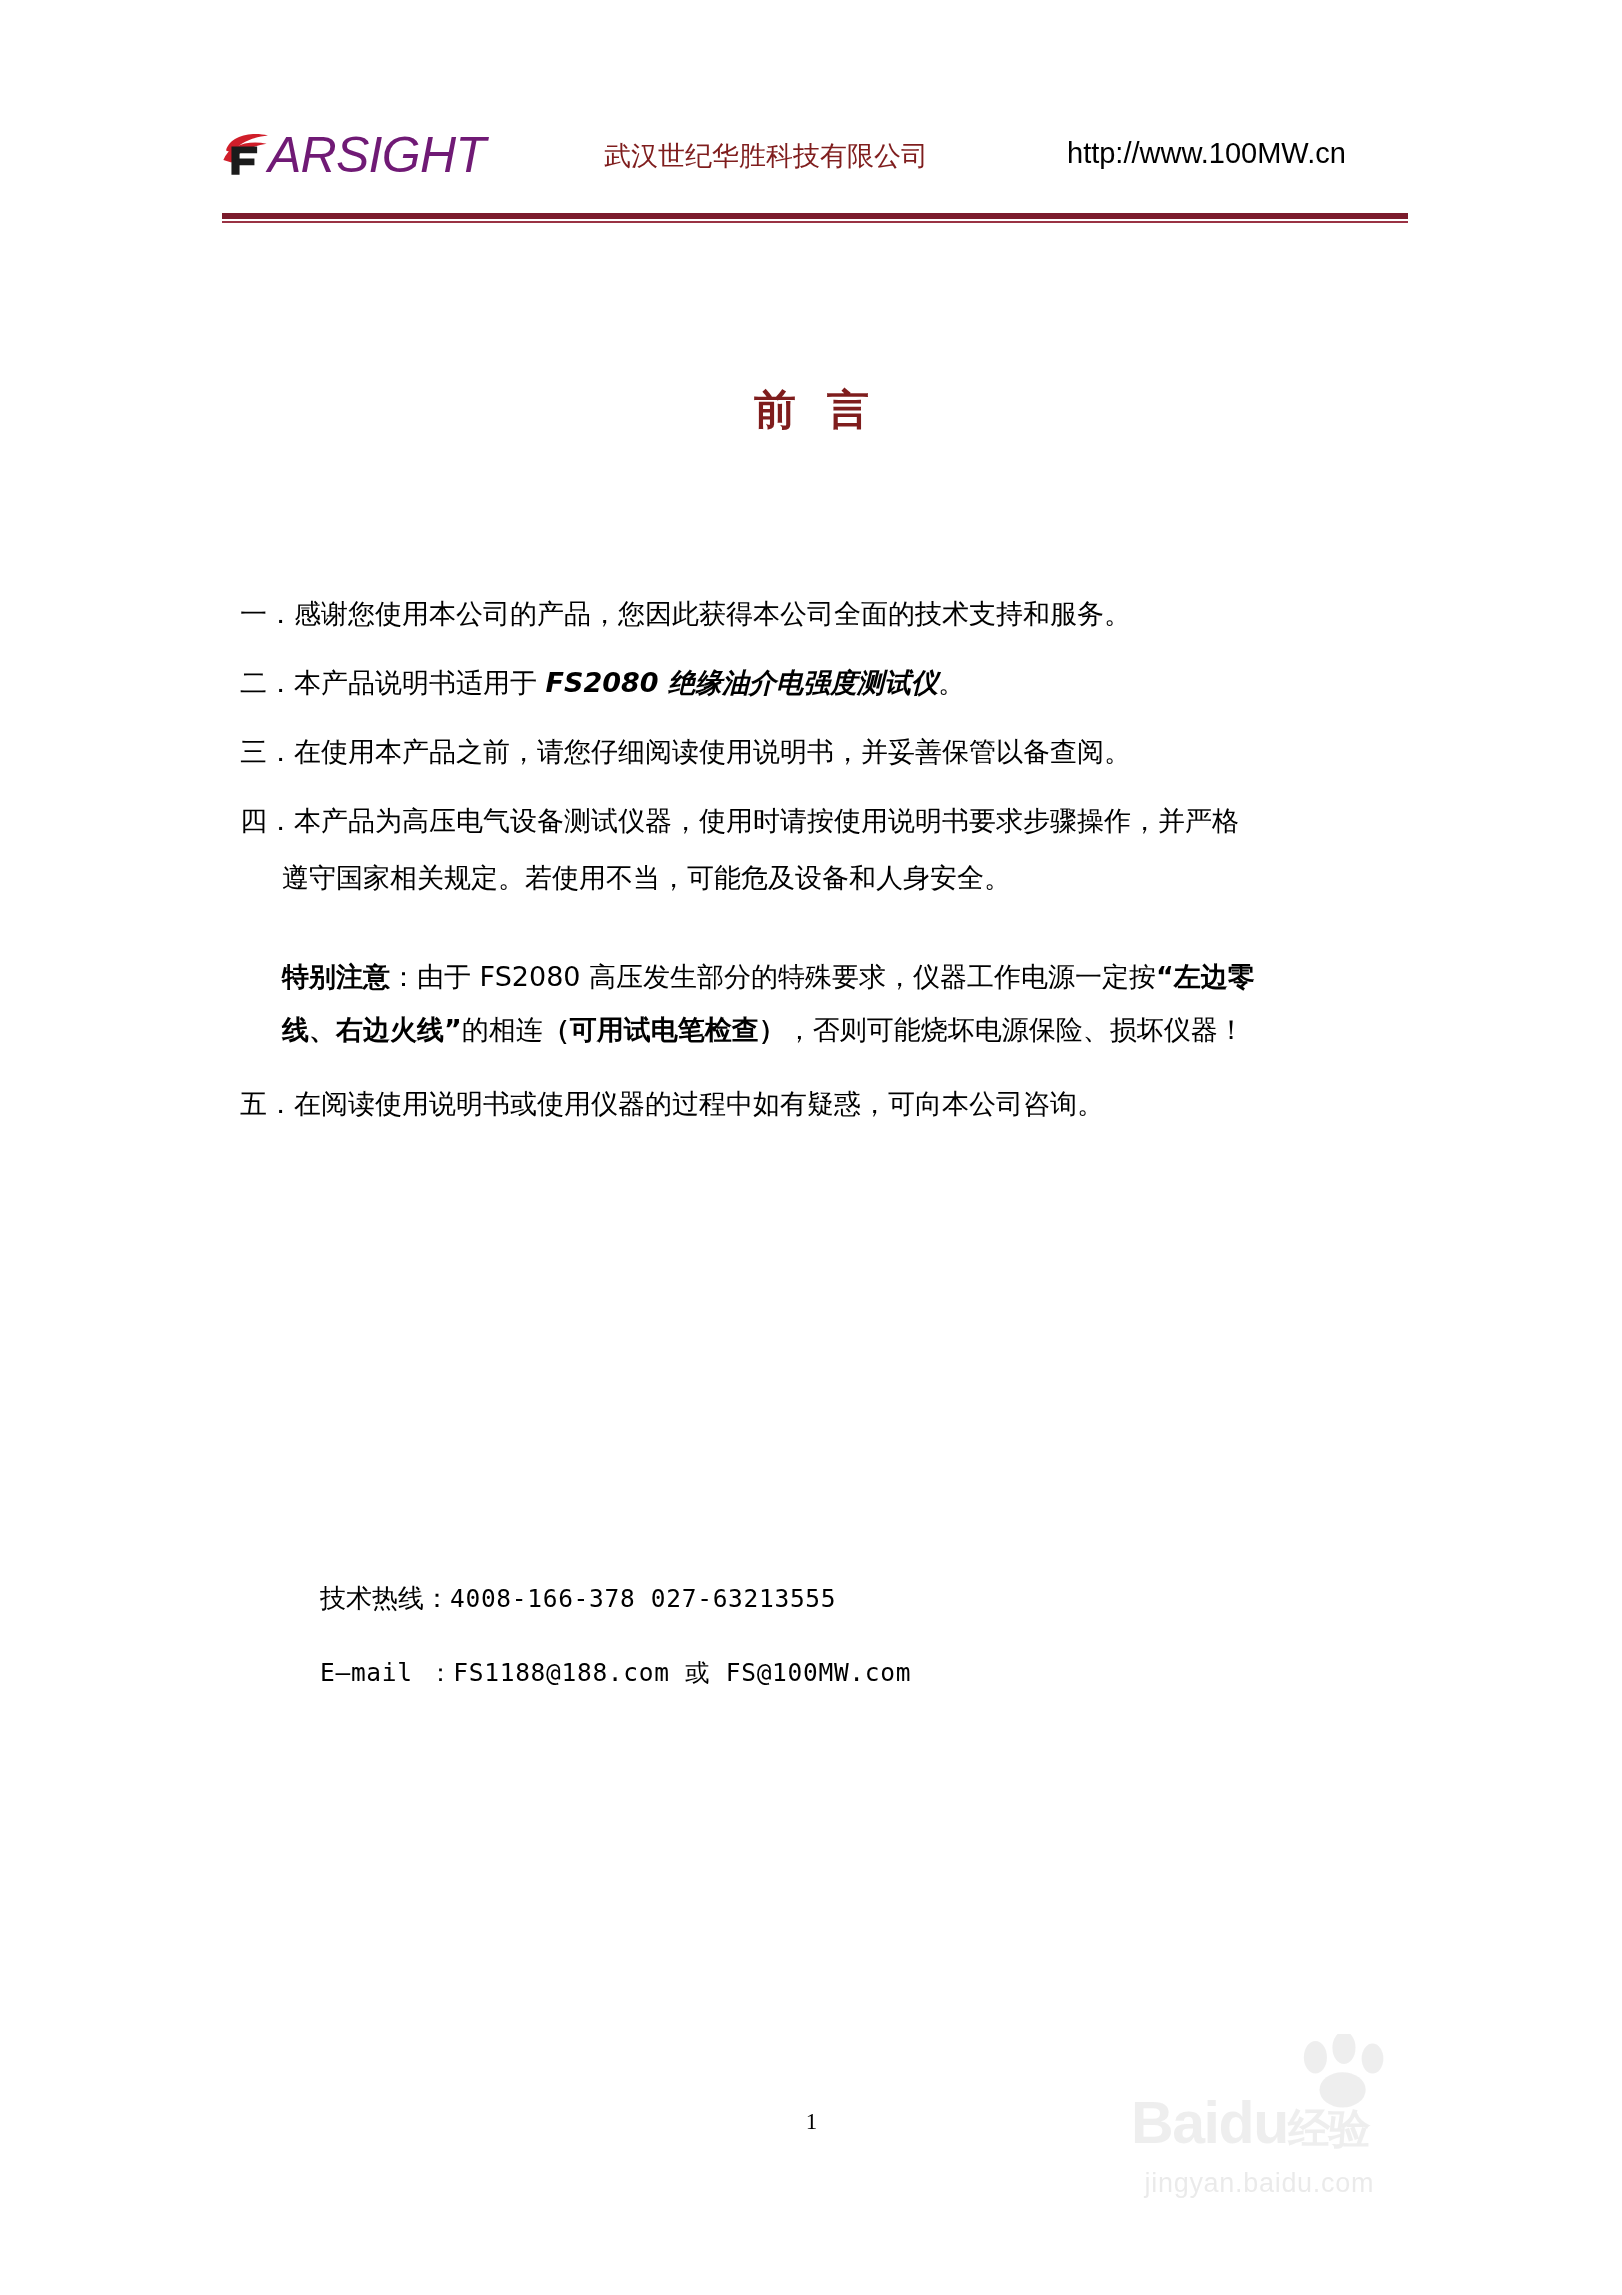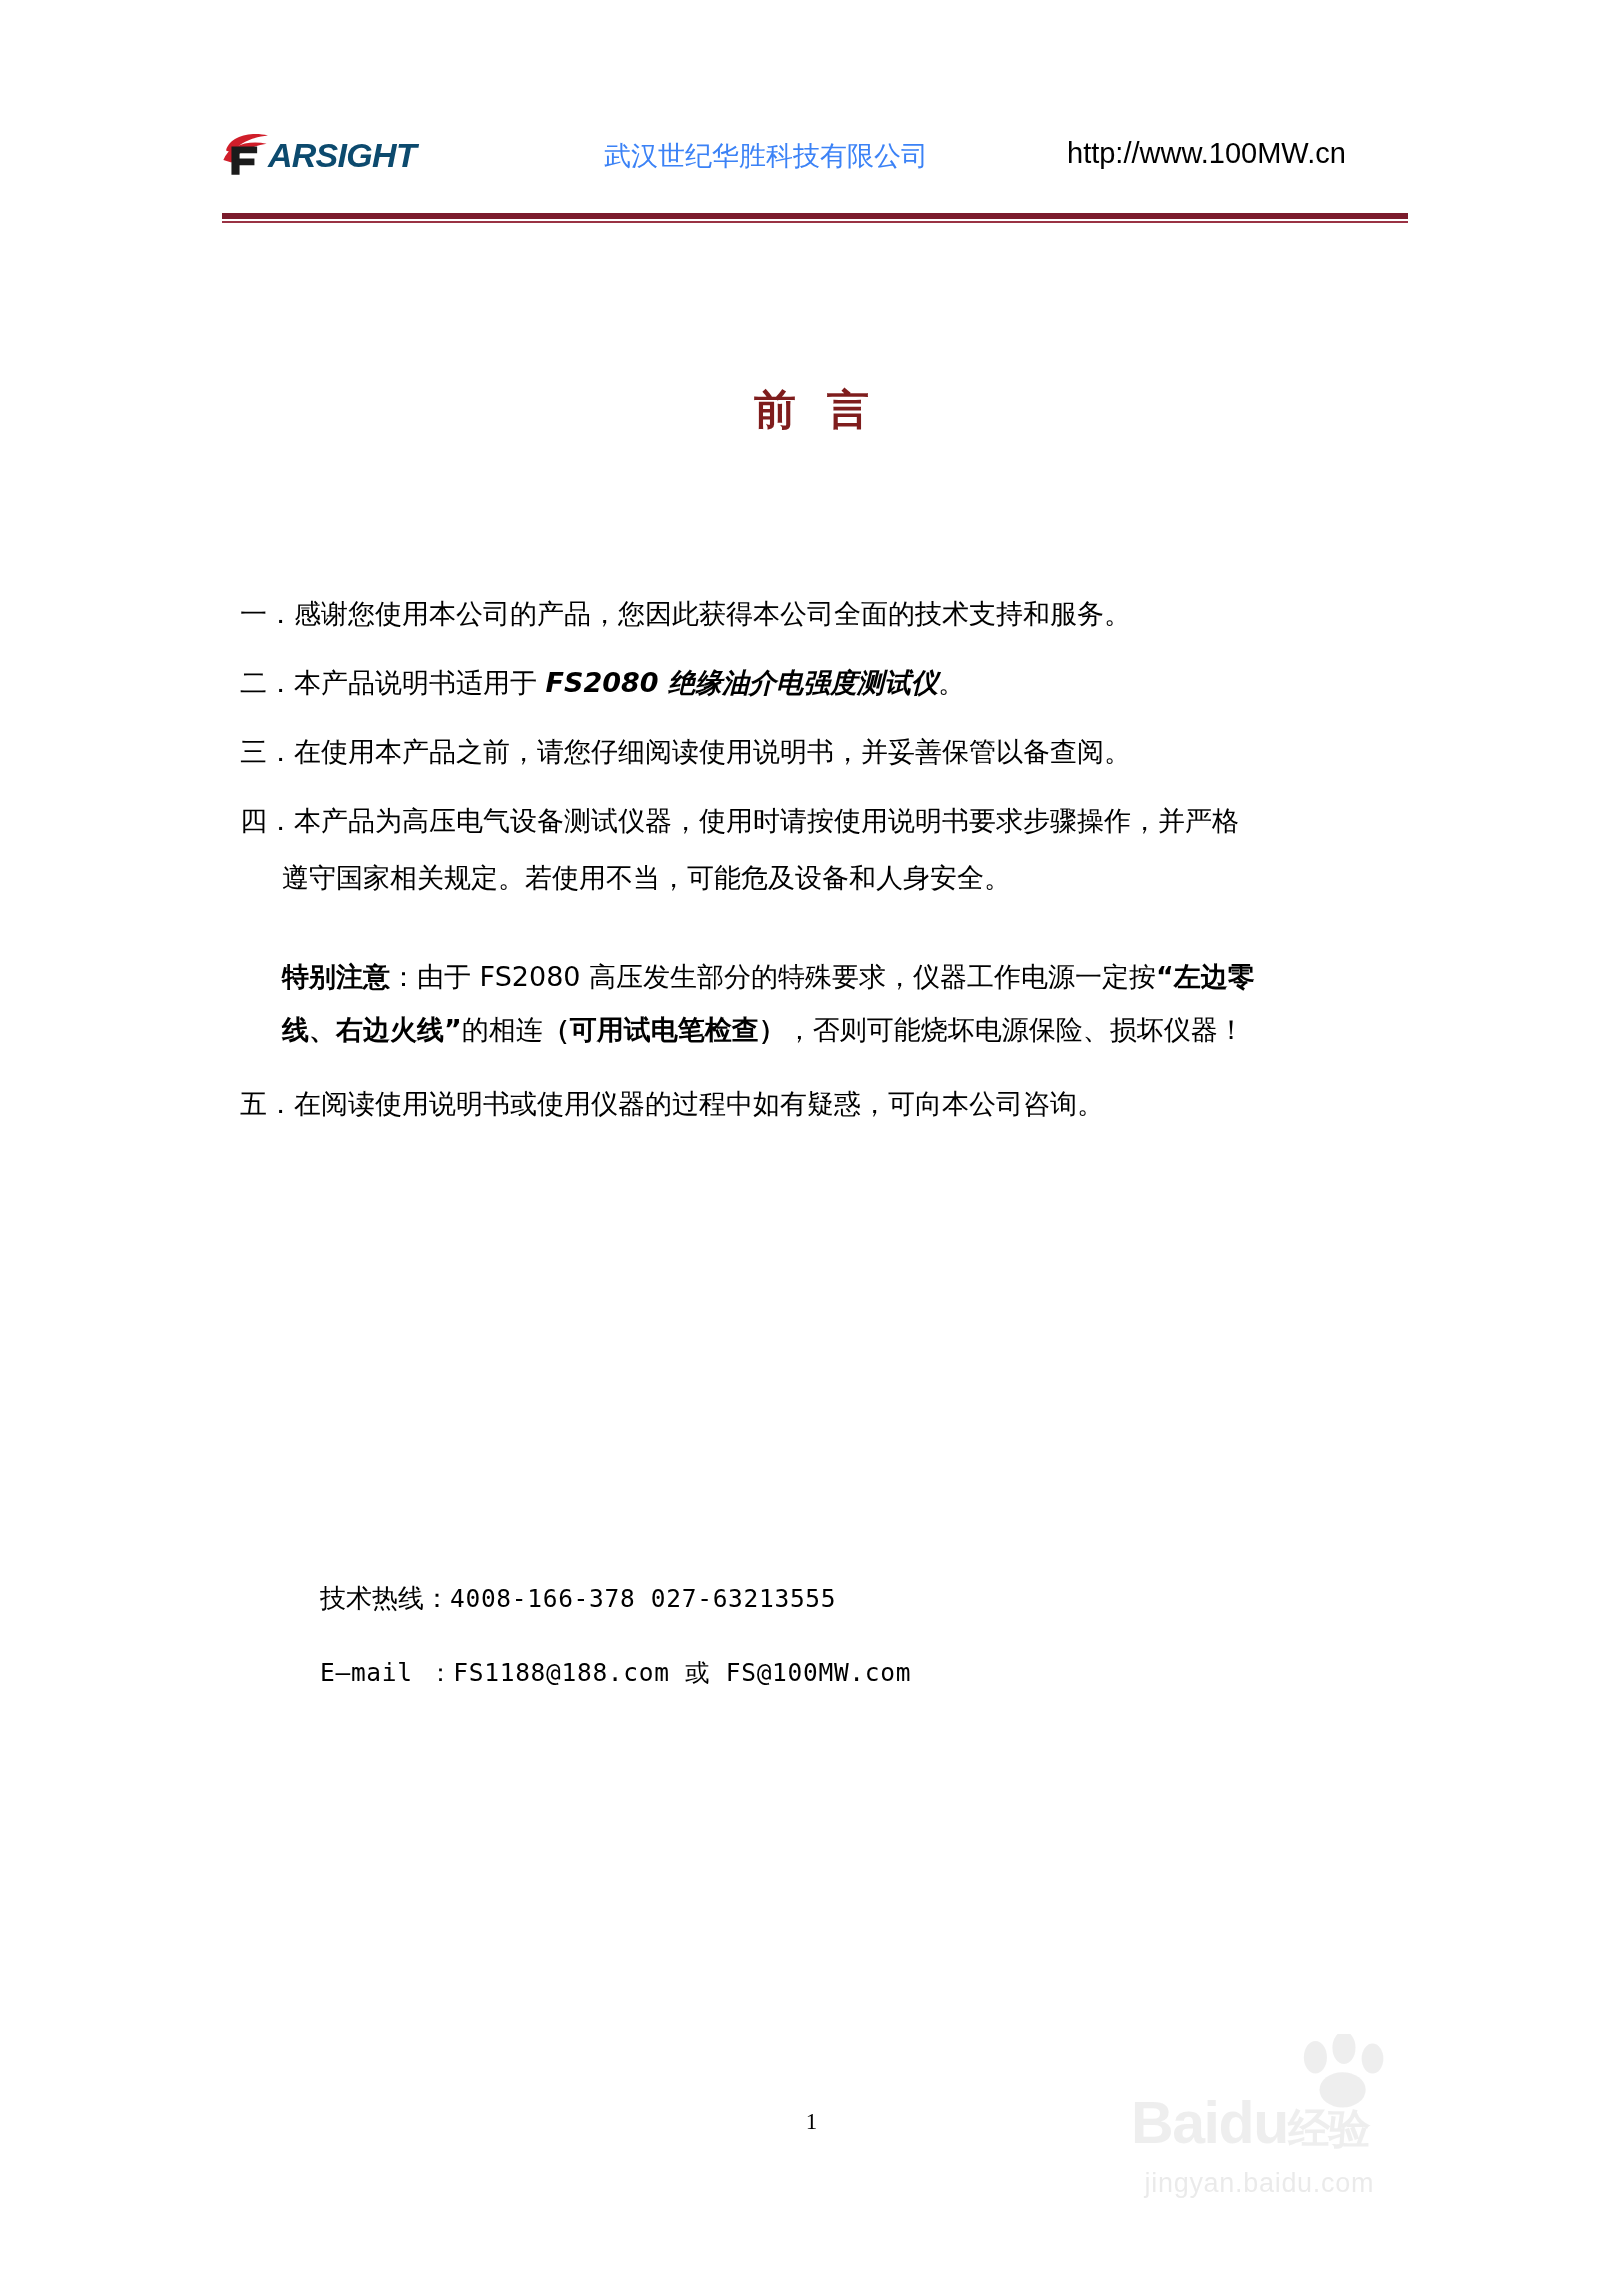--- a/index.html
+++ b/index.html
@@ -47,35 +47,35 @@
     flex: 0 0 auto;
   }
   .logo-mark .swoosh {
     position: absolute;
     left: 0; top: 0;
     width: 50px;
     height: 49px;
   }
   .logo-text {
     font-family: "Liberation Sans", sans-serif;
-    font-weight: bold;
+    font-weight: normal;
     font-style: italic;
-    font-size: 34px;
+    font-size: 50px;
     letter-spacing: -0.7px;
-    color: #0c4a6e;
+    color: #701a75;
     margin-left: -4.1px;
     line-height: 1;
   }
   .header-company {
     position: absolute;
     left: 382px;
     top: 19px;
     font-family: "DejaVu Sans", sans-serif;
     font-size: 27px;
-    color: #3b82f6;
+    color: #7f1d1d;
     white-space: nowrap;
   }
   .header-url {
     position: absolute;
     left: 845px;
     top: 17.7px;
     font-family: "Liberation Sans", sans-serif;
     font-size: 29px;
     color: #000000;
     white-space: nowrap;

